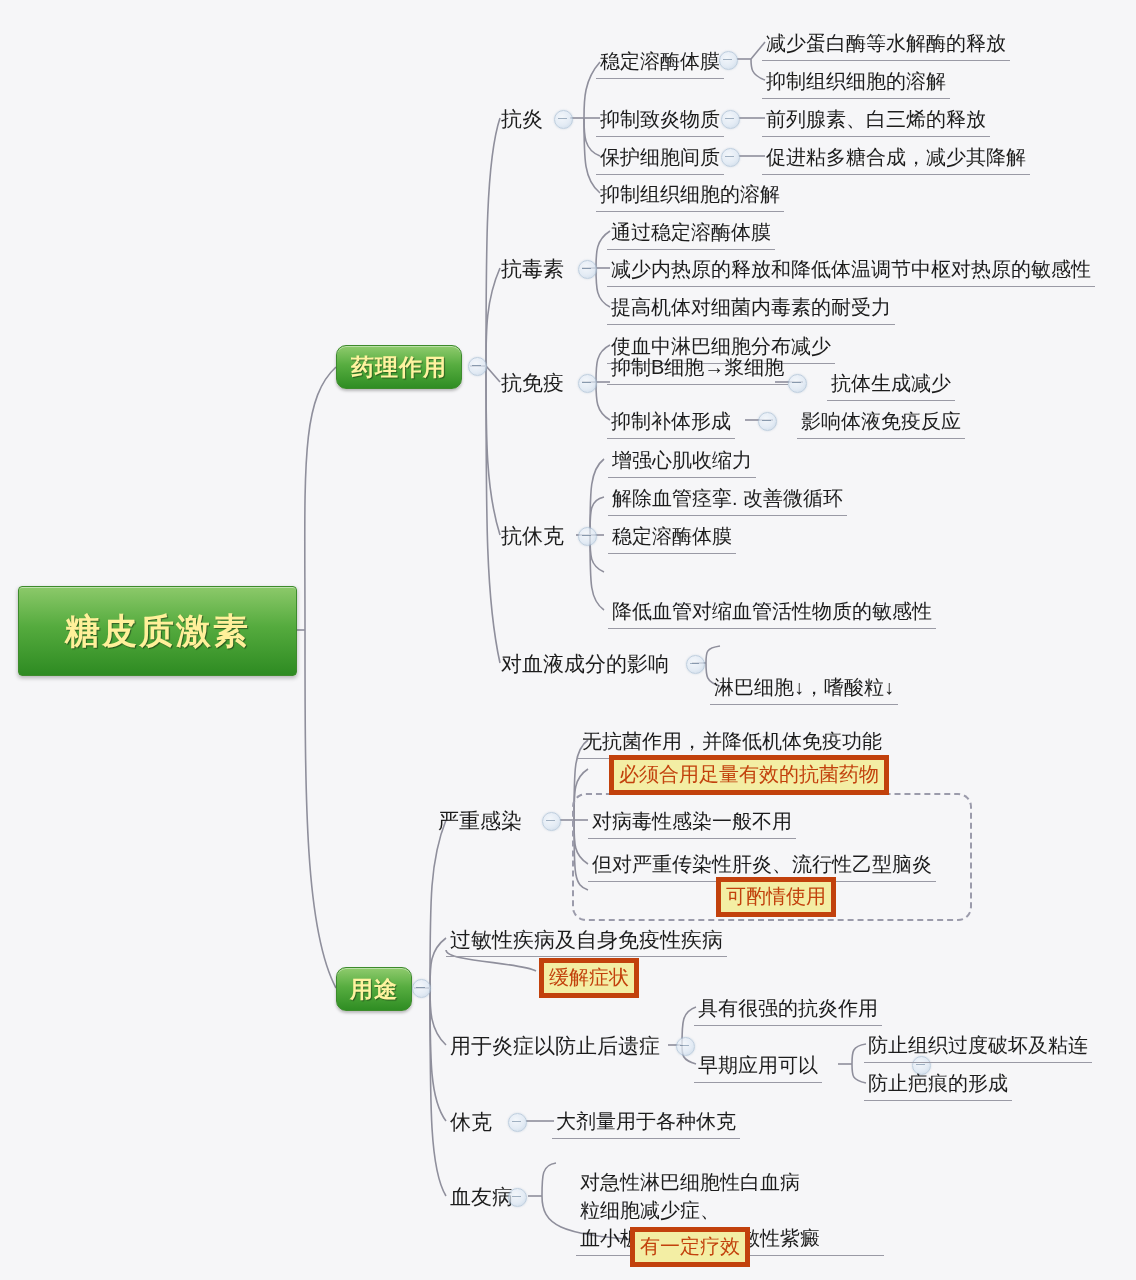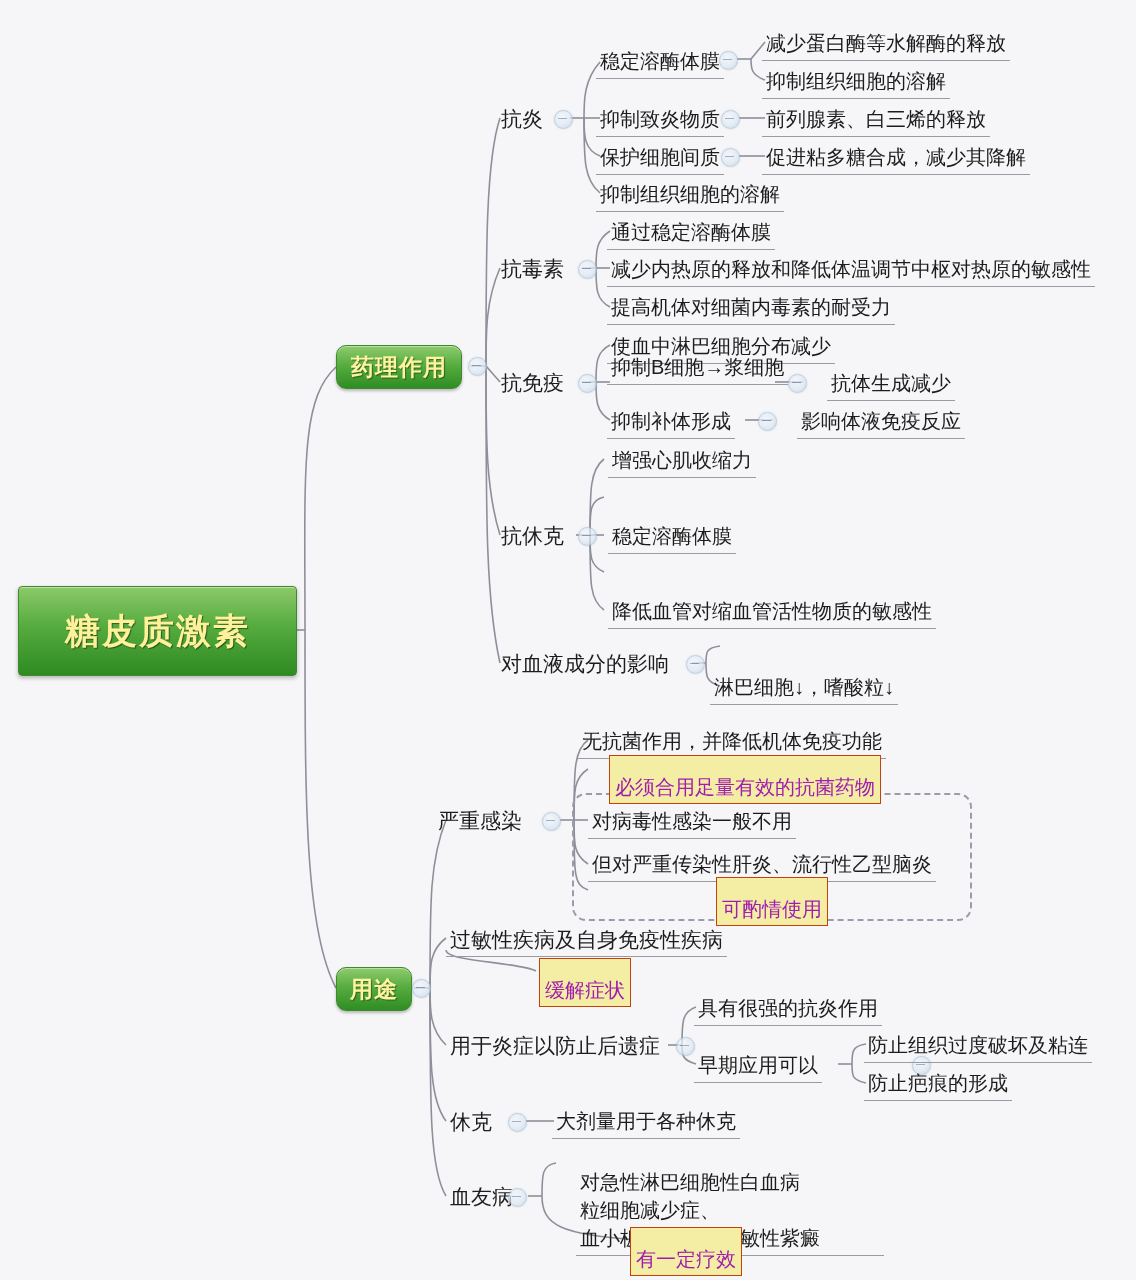--- a/index.html
+++ b/index.html
@@ -52,23 +52,23 @@
     line-height:27px;
     padding:2px 4px 3px 4px;
   }
   .tnode.under{border-bottom:1px solid #9a9aa5;}
   .tnode.big{font-size:21px;}
   .tnode.ml{white-space:normal;line-height:28px;}
 
   
   .hl{
     background:#f3eea4;
-    border:1px solid #c2410c;
-    padding:18px 5px 2px 5px;
-    color:#a21caf;
+    border:5px solid #c2410c;
+    padding:1px 5px 2px 5px;
+    color:#c2410c;
   }
 
   
   .circ{
     position:absolute;
     width:17px;height:17px;border-radius:50%;
     background:radial-gradient(circle at 40% 35%,#f2f7fc 0%,#dde8f4 55%,#b9cde0 100%);
     border:1px solid #a9bfd4;
     box-shadow:0 0 2px rgba(120,150,180,.5);
     opacity:.72;
@@ -222,20 +222,21 @@
   <div class="tnode under" style="left:827px;top:368px;">抗体生成减少</div>
 
   <div class="tnode under" style="left:607px;top:406px;">抑制补体形成</div>
   <div class="circ" style="left:758px;top:412px;"></div>
   <div class="tnode under" style="left:797px;top:406px;">影响体液免疫反应</div>
 
   <div class="tnode big" style="left:497px;top:520px;">抗休克</div>
   <div class="circ" style="left:578px;top:527px;"></div>
 
   <div class="tnode under" style="left:608px;top:445px;">增强心肌收缩力</div>
+  <div class="tnode under" style="left:608px;top:483px;">解除血管痉挛. 改善微循环</div>
   <div class="tnode under" style="left:608px;top:521px;">稳定溶酶体膜</div>
   <div class="tnode under" style="left:608px;top:596px;">降低血管对缩血管活性物质的敏感性</div>
 
   <div class="tnode big" style="left:497px;top:648px;">对血液成分的影响</div>
   <div class="circ" style="left:686px;top:655px;"></div>
 
   <div class="tnode under" style="left:710px;top:672px;">淋巴细胞↓，嗜酸粒↓</div>
 
   <div class="dashbox" style="left:572px;top:793px;width:396px;height:124px;"></div>
 

